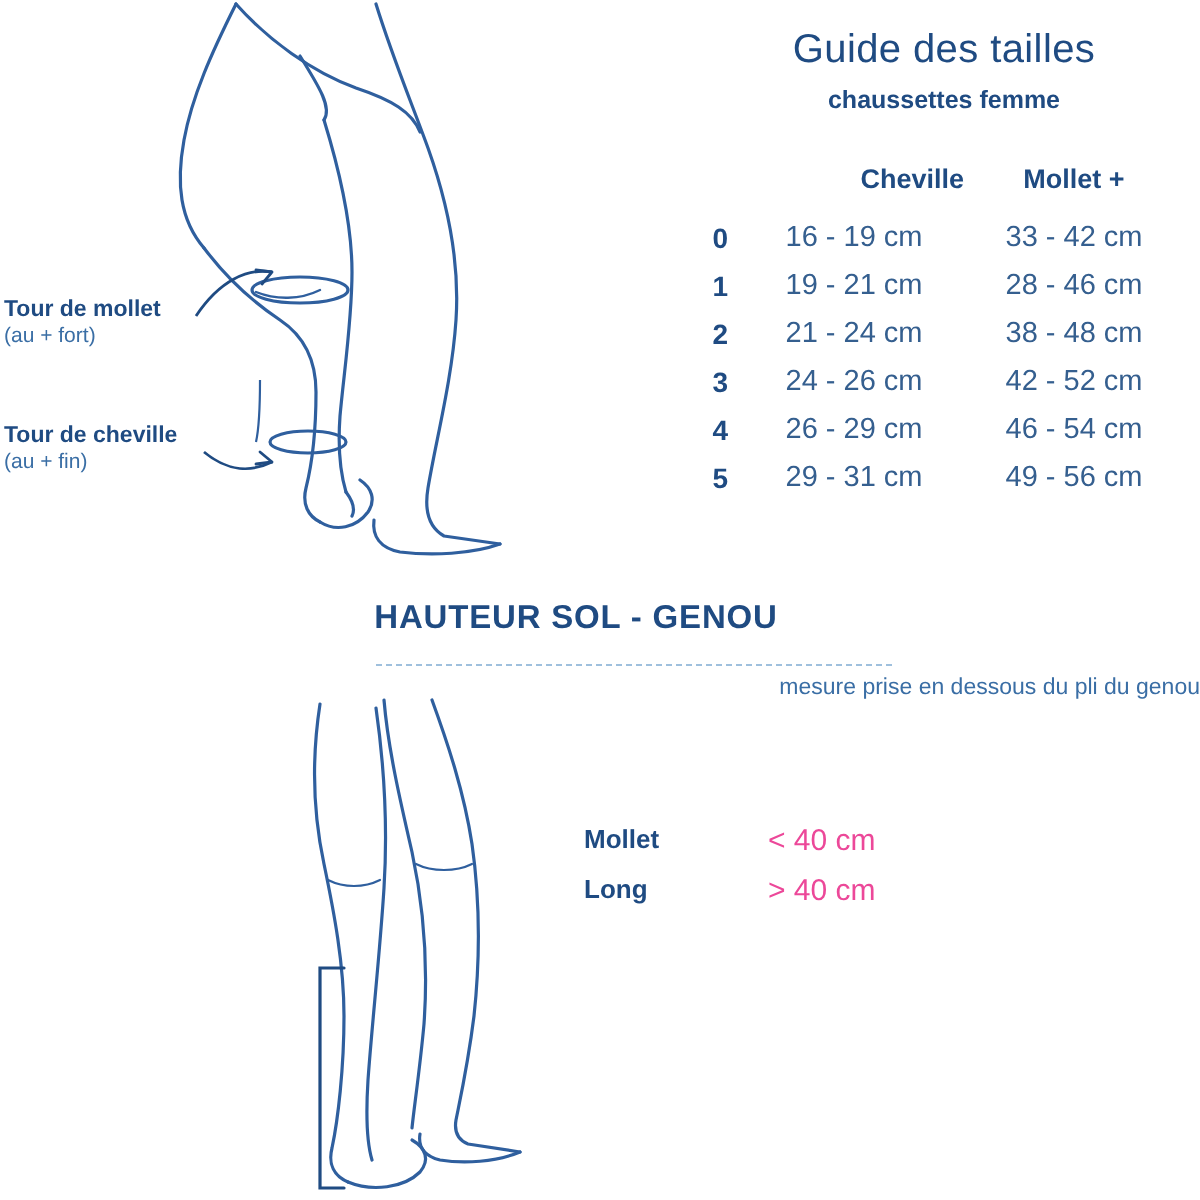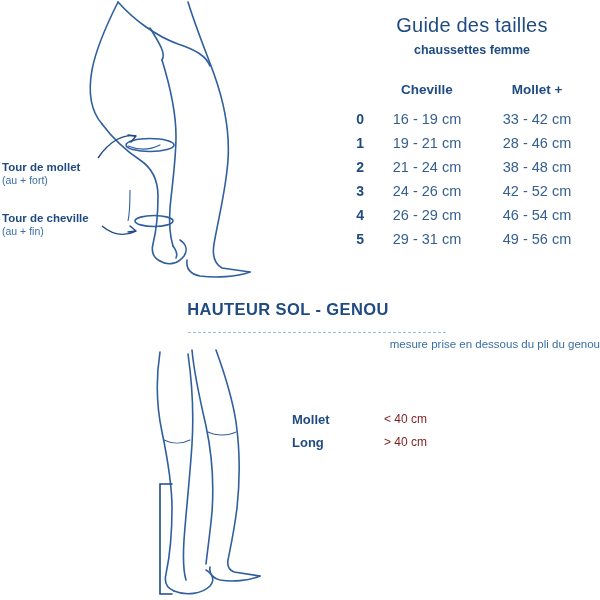--- a/index.html
+++ b/index.html
@@ -45,21 +45,21 @@
     color: #1f4b82;
     line-height: 1.25;
     white-space: nowrap;
   }
   .annot .sub {
     display: block;
     font-size: 10.5px;
     font-weight: normal;
     color: #3a6ea5;
   }
-  .annot-mollet { left: 2px; top: 148px; margin-top: 12px; }
+  .annot-mollet { left: 2px; top: 148px; }
   .annot-cheville { left: 2px; top: 211px; }
 
   
   .title-block {
     position: absolute;
     left: 352px;
     top: 14px;
     width: 240px;
     text-align: center;
   }
@@ -85,21 +85,21 @@
     color: #1f4b82;
   }
   table.sizes th {
     font-size: 13.5px;
     font-weight: bold;
     padding: 0 0 10px 0;
     text-align: center;
     color: #1f4b82;
   }
   table.sizes th.idx { width: 24px; }
-  table.sizes th.c1 { width: 110px; }
+  table.sizes th.c1 { width: 110px; text-align: right; }
   table.sizes th.c2 { width: 110px; }
   table.sizes td {
     padding: 4px 0;
     text-align: center;
     font-size: 14.5px;
     color: #355f8f;
     white-space: nowrap;
   }
   table.sizes td.idx {
     font-weight: bold;
@@ -150,22 +150,22 @@
     vertical-align: top;
     white-space: nowrap;
   }
   .height-table td.lbl {
     font-weight: bold;
     color: #1f4b82;
     width: 92px;
     font-size: 13px;
   }
   .height-table td.val {
-    color: #7f1d1d;
-    font-size: 12px;
+    color: #ec4899;
+    font-size: 15px;
   }
 </style>
 </head>
 <body>
 
 <div class="page">
 
   <svg class="legs-top" viewBox="0 0 340 290">
     <g fill="none" stroke="#2f5f9e" stroke-width="1.6" stroke-linecap="round" stroke-linejoin="round">
 

